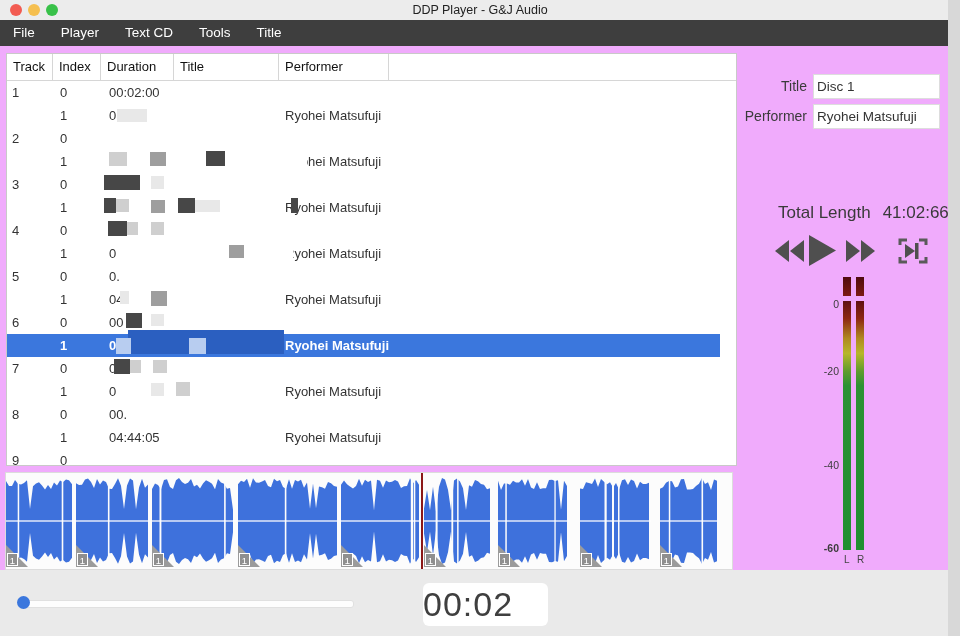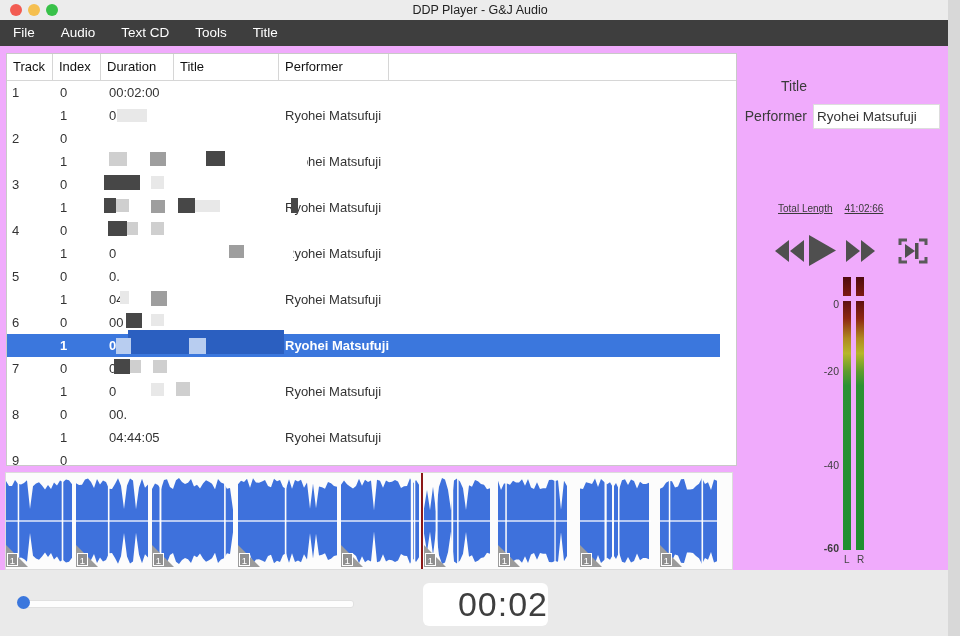--- a/index.html
+++ b/index.html
@@ -34,21 +34,21 @@
   .row .cell.c4{padding-left:6px;}
   .row.selected{background:#3b77dd;color:#fff;font-weight:600;}
   .artifact{position:absolute;}
 
   
   .sidepanel{position:absolute;left:737px;top:53px;width:223px;height:540px;}
   .fieldrow{position:absolute;left:0;width:210px;height:25px;}
   .fieldrow .flabel{position:absolute;right:140px;top:4px;width:120px;text-align:right;font-size:14px;color:#3a3a3a;}
   .fieldrow input{position:absolute;left:76px;top:0;width:119px;height:23px;border:1px solid #ddd;background:#fff;font-size:13.5px;color:#333;padding:0 3px;font-family:"Liberation Sans",sans-serif;}
   .cdtext-btn{position:absolute;left:74px;top:114px;width:127px;height:26px;border:none;border-radius:5px;background:linear-gradient(#4687e6,#3173db);color:#fff;font-size:13.5px;font-weight:700;font-family:"Liberation Sans",sans-serif;cursor:pointer;}
-  .totalrow{position:absolute;left:41px;top:150px;font-size:10px;color:#3a3a3a;white-space:nowrap;text-decoration:underline;}
+  .totalrow{position:absolute;left:41px;top:150px;font-size:17px;color:#3a3a3a;white-space:nowrap;}
   .totalrow .tl-val{margin-left:12px;}
 
   .transport{position:absolute;left:38px;top:182px;width:160px;height:32px;}
   .tbtn{position:absolute;cursor:pointer;}
 
   
   .meters{position:absolute;left:822px;top:277px;width:60px;height:290px;}
   .mscale{position:absolute;left:0;width:17px;text-align:right;font-size:10.5px;color:#3c3c3c;}
   .mbar{position:absolute;width:8px;}
   .mbar .over{position:absolute;left:0;top:0;width:8px;height:19px;background:linear-gradient(#4f0b0e,#7c1a12);}
@@ -61,38 +61,38 @@
   .seg{position:absolute;top:2px;height:92px;}
   .seg svg{display:block;}
   .marker-tri{position:absolute;left:0;bottom:0;width:0;height:0;border-bottom:22px solid #9b9b9b;border-right:22px solid transparent;}
   .marker-badge{position:absolute;left:1px;bottom:1px;width:11px;height:13px;background:#8f8f8f;color:#fff;font-size:9.5px;line-height:13px;text-align:center;border:1px solid #fff;box-sizing:border-box;}
   .playhead{position:absolute;top:0;width:2px;height:96px;background:#8b1717;z-index:6;}
 
   
   .bottombar{position:absolute;left:0;top:570px;width:960px;height:66px;background:#eaeaea;}
   .slider-track{position:absolute;left:18px;top:30px;width:334px;height:6px;background:#fdfdfd;border:1px solid #e0e0e0;border-radius:3px;}
   .slider-thumb{position:absolute;left:17px;top:26px;width:13px;height:13px;border-radius:50%;background:#3b77dd;}
-  .timebox{position:absolute;left:423px;top:13px;width:125px;height:43px;background:#fff;border-radius:6px;display:flex;align-items:center;justify-content:flex-end;}
+  .timebox{position:absolute;left:423px;top:13px;width:125px;height:43px;background:#fff;border-radius:6px;display:flex;align-items:center;justify-content:flex-start;}
   .timebox span{font-size:34px;color:#3f3f3f;letter-spacing:1px;}
 </style>
 </head>
 <body>
 
 <div class="window">
 
   <div class="titlebar">
     <div class="tl red"></div>
     <div class="tl yellow"></div>
     <div class="tl green"></div>
     <div class="title">DDP Player - G&amp;J Audio</div>
   </div>
 
   <div class="menubar">
     <div class="mitem">File</div>
-    <div class="mitem">Audio</div>
+    <div class="mitem">Player</div>
     <div class="mitem">Text CD</div>
     <div class="mitem">Tools</div>
     <div class="mitem">Title</div>
   </div>
 
   <div class="tracktable">
     <div class="thead">
       <div class="th c0">Track</div>
       <div class="th c1">Index</div>
       <div class="th c2">Duration</div>
@@ -250,20 +250,21 @@
       <div class="artifact" style="left: 123px; top: 306px; width: 11px; height: 13px; background: rgb(207, 207, 207);"></div>
       <div class="artifact" style="left: 146px; top: 306px; width: 14px; height: 13px; background: rgb(207, 207, 207);"></div>
       <div class="artifact" style="left: 144px; top: 329px; width: 13px; height: 13px; background: rgb(232, 232, 232);"></div>
       <div class="artifact" style="left: 169px; top: 328px; width: 14px; height: 14px; background: rgb(207, 207, 207);"></div>
       <div class="artifact" style="left: 69px; top: 399px; width: 95px; height: 14px; background: rgb(255, 255, 255);"></div>
     </div>
 
   <div class="sidepanel">
     <div class="fieldrow" style="top:21px;">
       <div class="flabel">Title</div>
+      <input value="Disc 1" style="">
     </div>
     <div class="fieldrow" style="top:51px;">
       <div class="flabel">Performer</div>
       <input value="Ryohei Matsufuji" style="">
     </div>
     <div class="totalrow">
       <span>Total Length</span><span class="tl-val">41:02:66</span>
     </div>
 
     <div class="transport">

